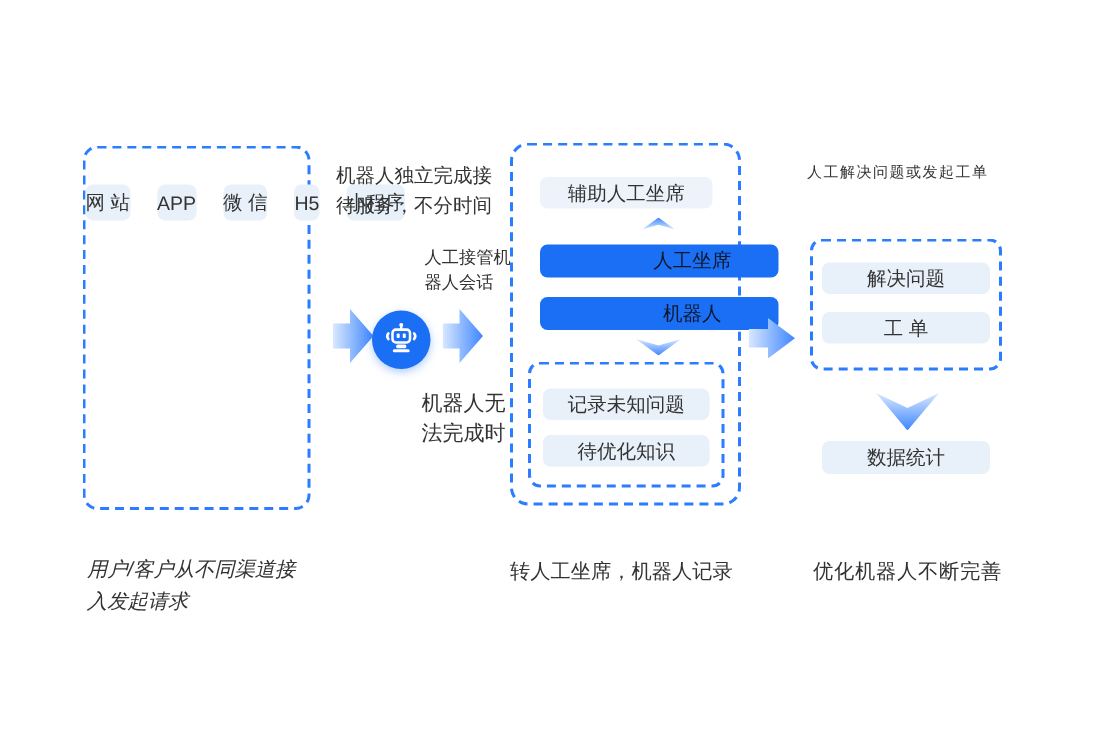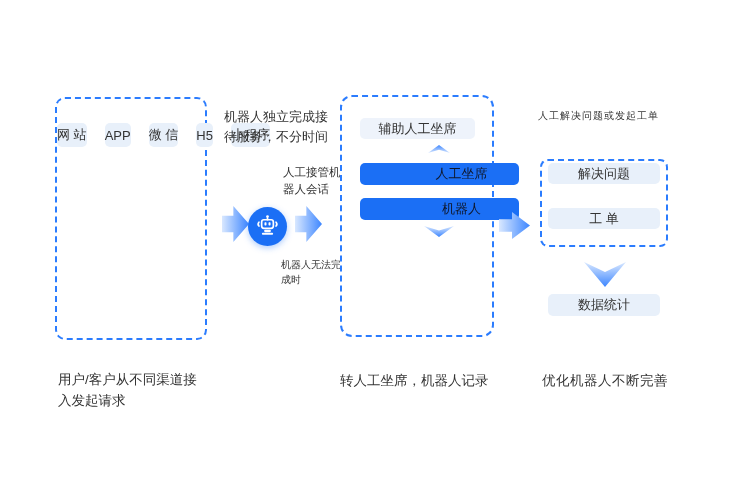--- a/index.html
+++ b/index.html
@@ -61,25 +61,25 @@
 
   <div class="channels-panel dashed">
     <div class="channels-inner">
       <div class="pill">网 站</div>
       <div class="pill">APP</div>
       <div class="pill">微 信</div>
       <div class="pill">H5</div>
       <div class="pill">小程序</div>
     </div>
   </div>
-  <div class="caption" style="left:58px;top:370px;width:142px;">用户/客户从不同渠道接入发起请求</div>
+  <div class="caption" style="left:58px;top:370px;width:142px;font-style:italic;">用户/客户从不同渠道接入发起请求</div>
 
   <div class="note" style="left:224px;top:107px;width:116px;font-size:13px;">机器人独立完成接待服务，不分时间</div>
   <div class="note" style="left:283px;top:164px;width:62px;font-size:11.5px;line-height:1.45;">人工接管机器人会话</div>
-  <div class="note" style="left:281px;top:258px;width:60px;font-size:10px;line-height:1.45;">机器人无法完成时</div>
+  <div class="note" style="left:281px;top:258px;width:60px;font-size:14px;line-height:1.45;">机器人无法完成时</div>
 
   <div class="h-arrow" style="left:222px;top:206px;width:27px;height:36px;"></div>
 
   <div class="robot-badge">
     <svg viewBox="0 0 24 24" width="27" height="27" aria-hidden="true">
       <g fill="none" stroke="#ffffff" stroke-width="1.5" stroke-linecap="round">
         <line x1="12" y1="4.4" x2="12" y2="6"></line>
         <rect x="6.8" y="6" width="10.4" height="7.6" rx="2"></rect>
         <path d="M4.4 8.2 q-1.5 1.7 0 3.4"></path>
         <path d="M19.6 8.2 q1.5 1.7 0 3.4"></path>
@@ -93,27 +93,31 @@
   </div>
 
   <div class="h-arrow" style="left:295px;top:206px;width:27px;height:36px;"></div>
 
   <div class="agent-panel dashed">
     <div class="pill" style="left:18px;top:21px;width:115px;height:21px;background:#eef3fb;">辅助人工坐席</div>
     <div class="chevron-up" style="left:86px;top:48px;width:22px;height:8px;"></div>
     <div class="pill blue" style="left:18px;top:66px;width:115px;height:22px;">人工坐席</div>
     <div class="pill blue" style="left:18px;top:101px;width:115px;height:22px;">机器人</div>
     <div class="chevron-down" style="left:82px;top:129px;width:30px;height:11px;"></div>
+    <div class="record-box dashed">
+      <div class="pill" style="left:8px;top:16px;width:111px;height:21px;">记录未知问题</div>
+      <div class="pill" style="left:8px;top:47px;width:111px;height:21px;">待优化知识</div>
+    </div>
   </div>
   <div class="caption" style="left:340px;top:371px;white-space:nowrap;">转人工坐席，机器人记录</div>
 
   <div class="h-arrow" style="left:499px;top:212px;width:31px;height:27px;"></div>
 
   <div class="note" style="left:538px;top:108px;font-size:10px;letter-spacing:1px;white-space:nowrap;">人工解决问题或发起工单</div>
   <div class="resolution-box dashed">
-    <div class="pill" style="left:6px;top:2px;width:112px;height:21px;">解决问题</div>
+    <div class="pill" style="left:6px;top:14px;width:112px;height:21px;">解决问题</div>
     <div class="pill" style="left:6px;top:47px;width:112px;height:21px;">工 单</div>
   </div>
   <div class="chevron-down" style="left:584px;top:262px;width:42px;height:25px;"></div>
   <div class="pill" style="left:548px;top:294px;width:112px;height:22px;">数据统计</div>
   <div class="caption" style="left:542px;top:371px;white-space:nowrap;letter-spacing:0.5px;">优化机器人不断完善</div>
 
 </div>
 
 </body></html>

